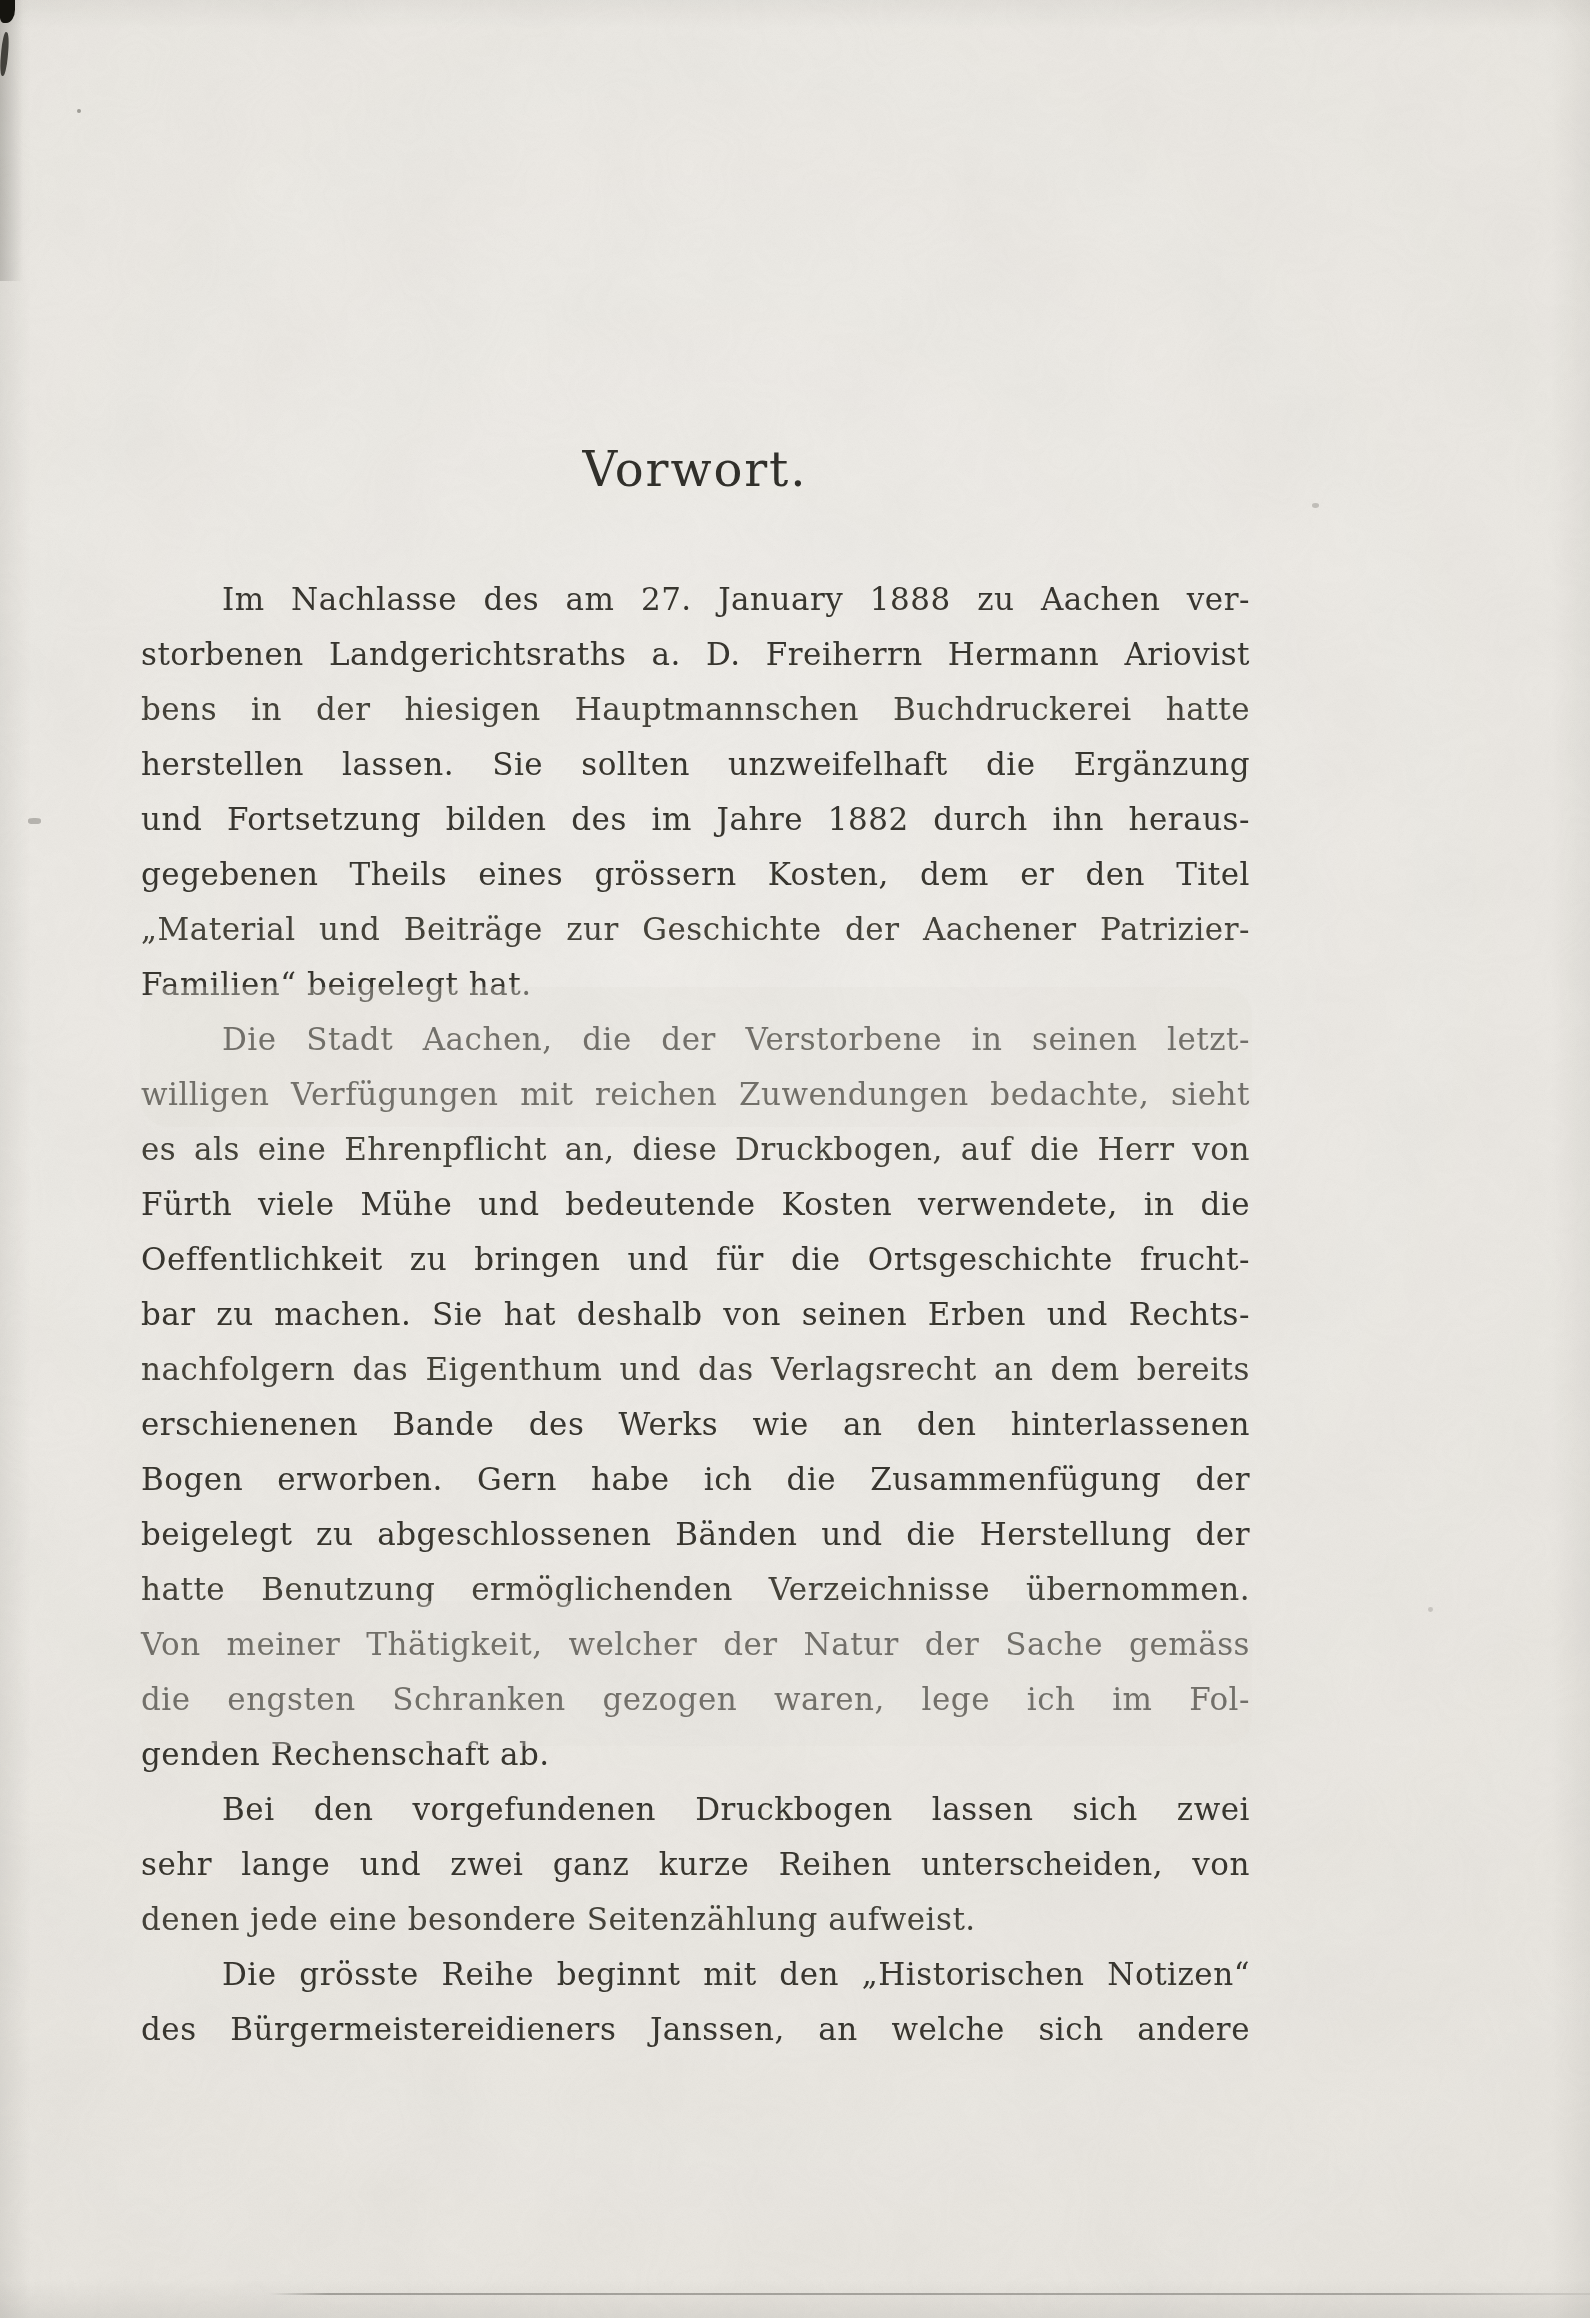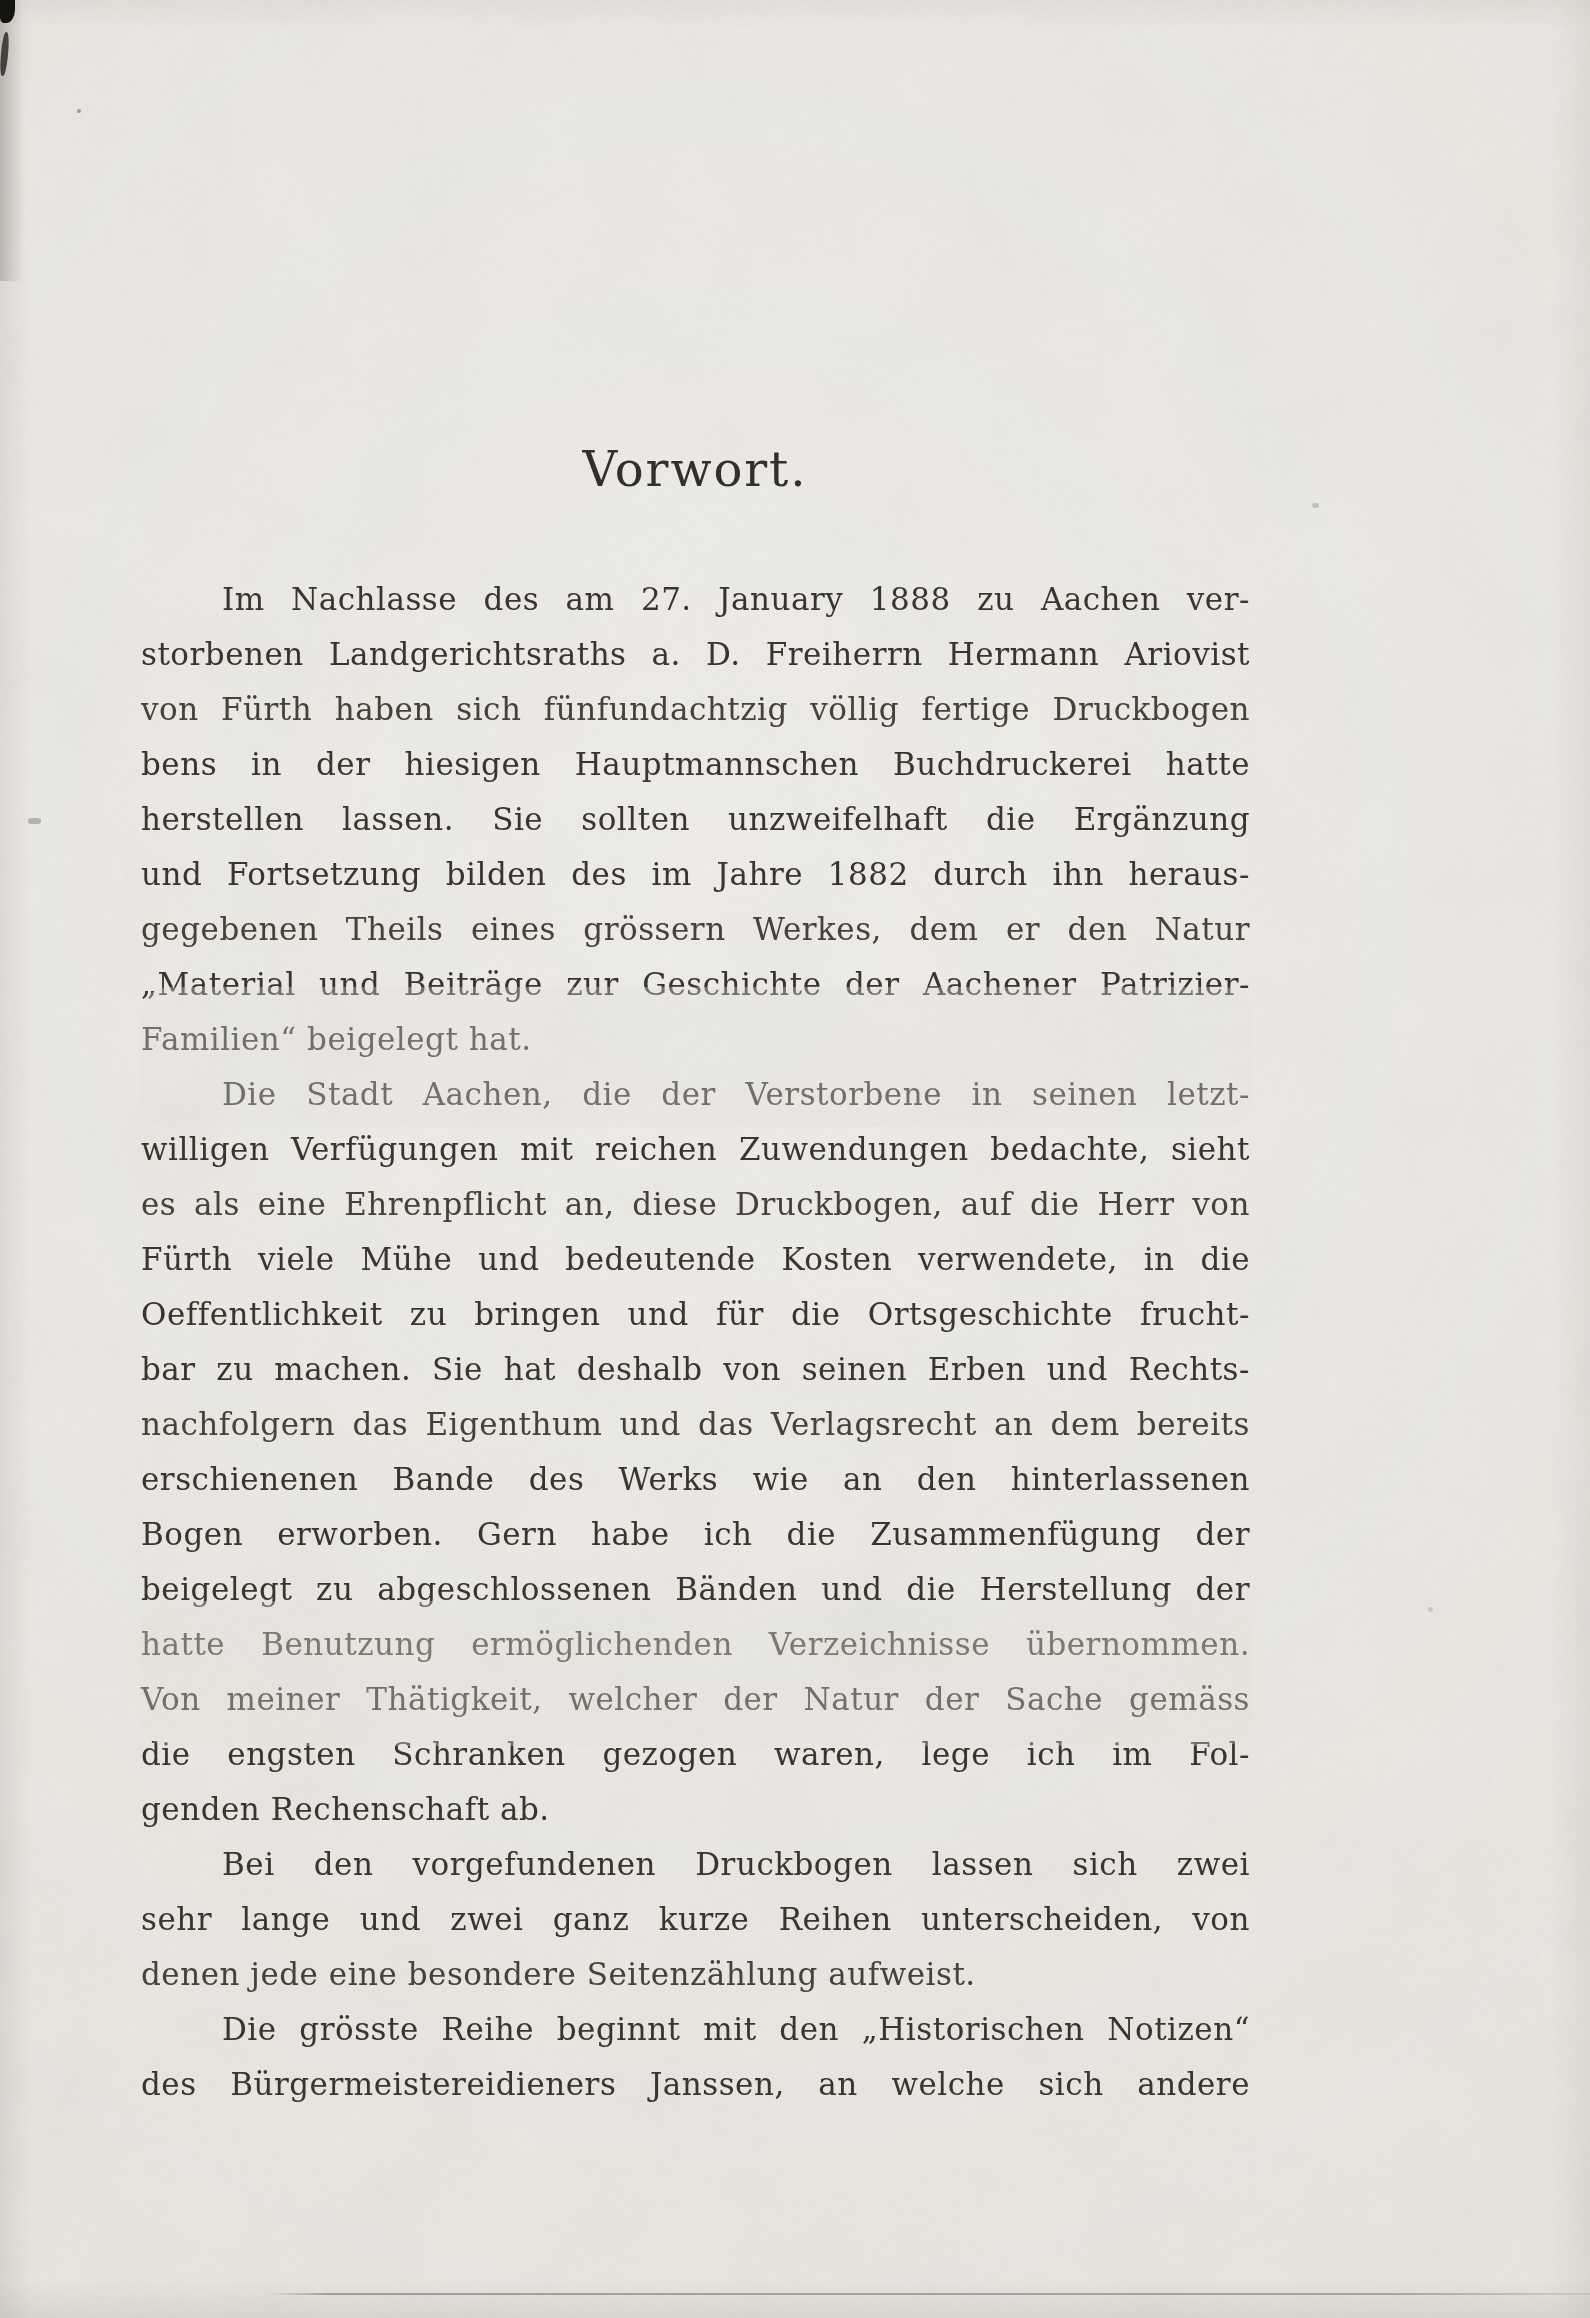--- a/index.html
+++ b/index.html
@@ -95,25 +95,24 @@
   <div class="speck speck-3"></div>
   <div class="speck speck-4"></div>
   <div class="bottom-line"></div>
 
   <h1 class="title">Vorwort.</h1>
 
   <div class="body-text">
       <div class="paragraph">
         <div class="line first">Im Nachlasse des am 27. January 1888 zu Aachen ver-</div>
         <div class="line">storbenen Landgerichtsraths a. D. Freiherrn Hermann Ariovist</div>
-        <div class="line">von Fürth haben sich fünfundachtzig völlig fertige Druckbogen</div>
         <div class="line">bens in der hiesigen Hauptmannschen Buchdruckerei hatte</div>
         <div class="line">herstellen lassen. Sie sollten unzweifelhaft die Ergänzung</div>
         <div class="line">und Fortsetzung bilden des im Jahre 1882 durch ihn heraus-</div>
-        <div class="line">gegebenen Theils eines grössern Werkes, dem er den Natur</div>
+        <div class="line">gegebenen Theils eines grössern Kosten, dem er den Titel</div>
         <div class="line">„Material und Beiträge zur Geschichte der Aachener Patrizier-</div>
         <div class="line last">Familien“ beigelegt hat.</div>
       </div>
       <div class="paragraph">
         <div class="line first">Die Stadt Aachen, die der Verstorbene in seinen letzt-</div>
         <div class="line">willigen Verfügungen mit reichen Zuwendungen bedachte, sieht</div>
         <div class="line">es als eine Ehrenpflicht an, diese Druckbogen, auf die Herr von</div>
         <div class="line">Fürth viele Mühe und bedeutende Kosten verwendete, in die</div>
         <div class="line">Oeffentlichkeit zu bringen und für die Ortsgeschichte frucht-</div>
         <div class="line">bar zu machen. Sie hat deshalb von seinen Erben und Rechts-</div>

